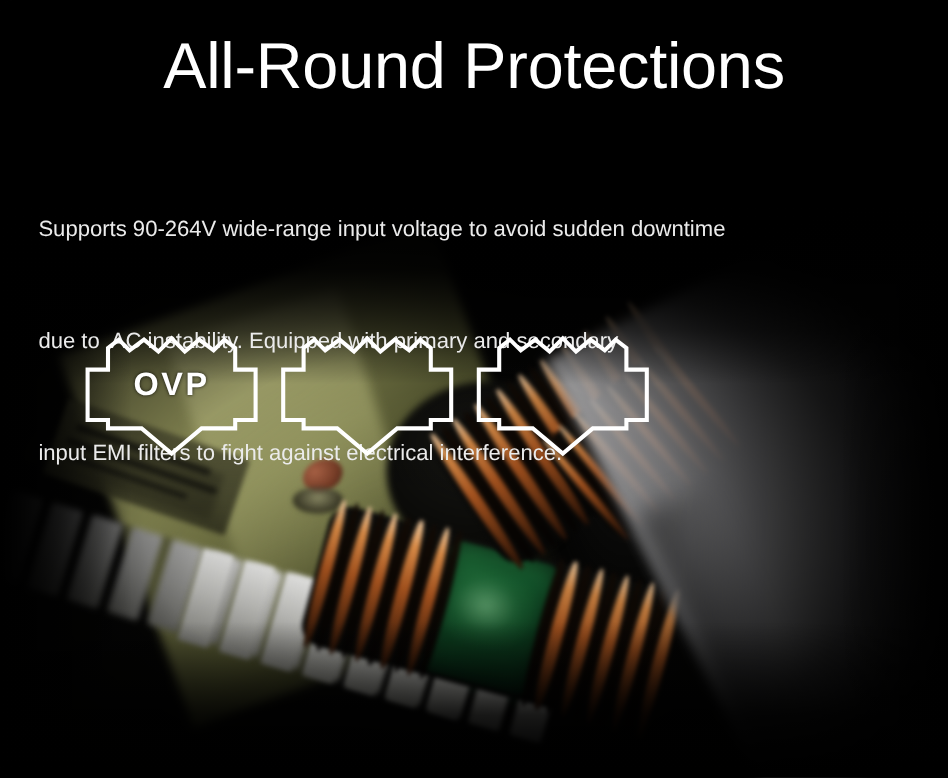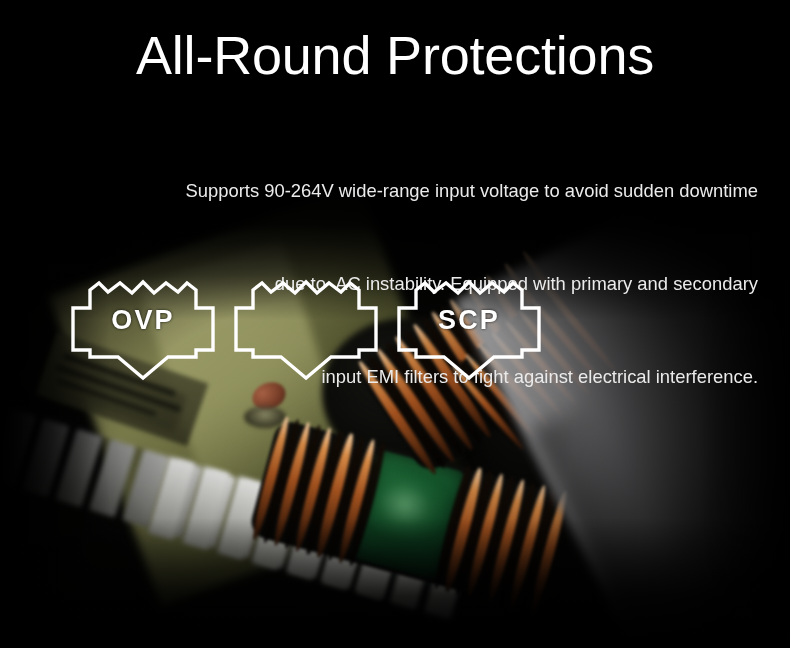--- a/index.html
+++ b/index.html
@@ -253,21 +253,21 @@
     line-height: 62px;
     letter-spacing: -0.2px;
     white-space: nowrap;
   }
   .subcopy {
     position: absolute;
     left: 50%;
     transform: translateX(-50%);
     top: 113px;
     width: 726px;
-    text-align: right;
+    text-align: left;
     color: #ebebeb;
     font-size: 18.4px;
     line-height: 31px;
     font-weight: 400;
     white-space: pre;
   }
 
   
   #badges {
     position: absolute;
@@ -446,17 +446,16 @@
         </div>
         <div class="badge" style="left: 231px;">
           <svg viewBox="0 0 150 98">
             <path d="M 5 27 L 22 27 L 22 9 L 31 2 L 40 11 L 52 2 L 64 12 L 75 1 L 86 12 L 98 2 L 110 11 L 119 2 L 128 9 L 128 27 L 145 27 L 145 69 L 128 69 L 128 76 L 100 76 L 75 97 L 50 76 L 22 76 L 22 69 L 5 69 Z" fill="none" stroke="#ffffff" stroke-width="3.4" stroke-linejoin="miter" stroke-linecap="butt"></path>
           </svg>
         </div>
         <div class="badge" style="left: 394px;">
           <svg viewBox="0 0 150 98">
             <path d="M 5 27 L 22 27 L 22 9 L 31 2 L 40 11 L 52 2 L 64 12 L 75 1 L 86 12 L 98 2 L 110 11 L 119 2 L 128 9 L 128 27 L 145 27 L 145 69 L 128 69 L 128 76 L 100 76 L 75 97 L 50 76 L 22 76 L 22 69 L 5 69 Z" fill="none" stroke="#ffffff" stroke-width="3.4" stroke-linejoin="miter" stroke-linecap="butt"></path>
           </svg>
-          <div class="blabel">SCP</div>
         </div>
       </div>
   </div>
 </div>
 
 </body></html>

